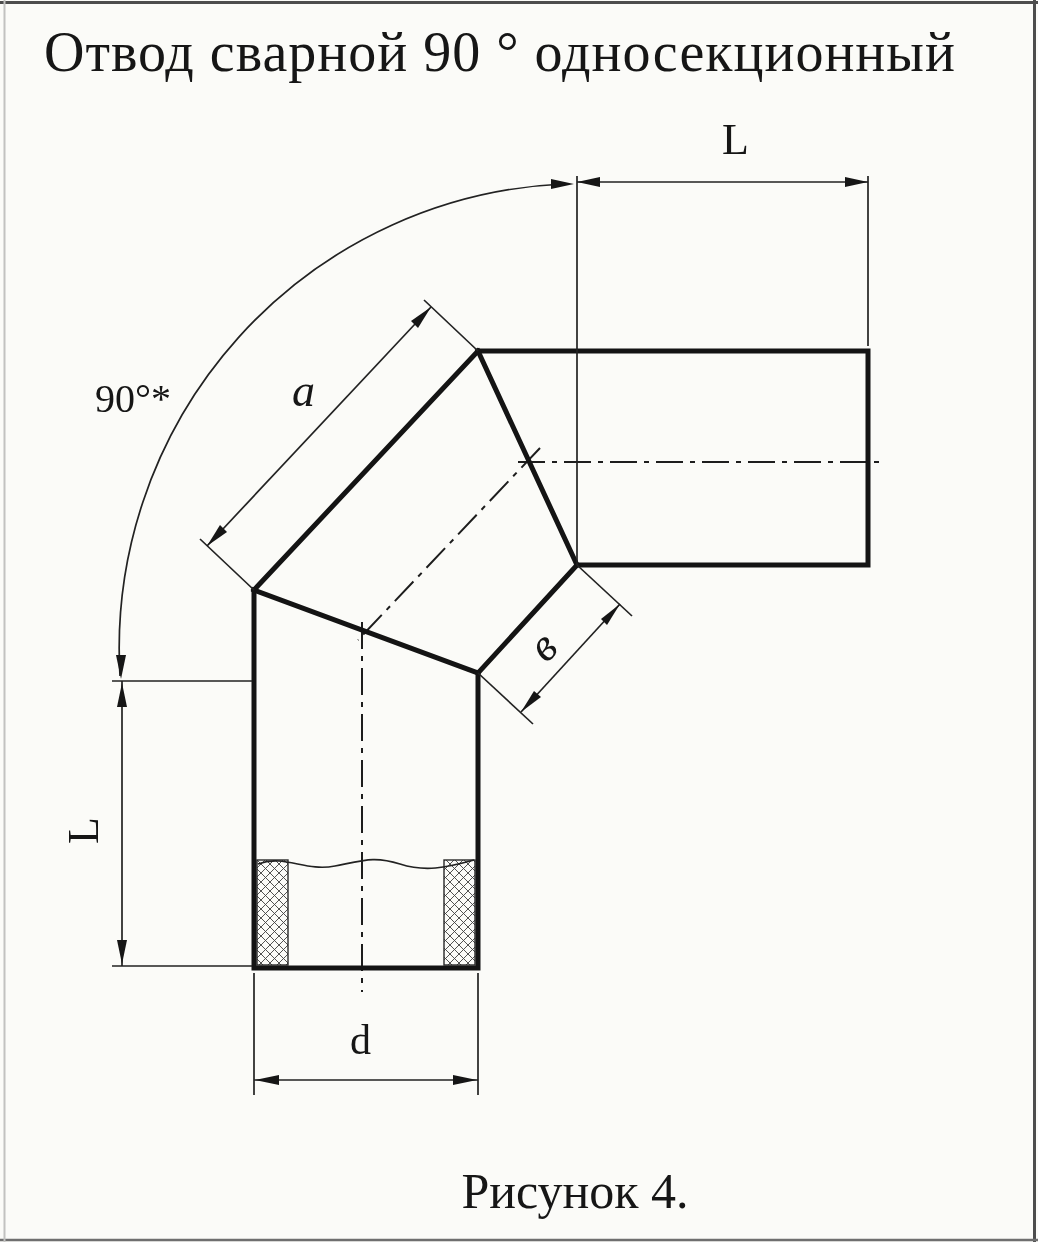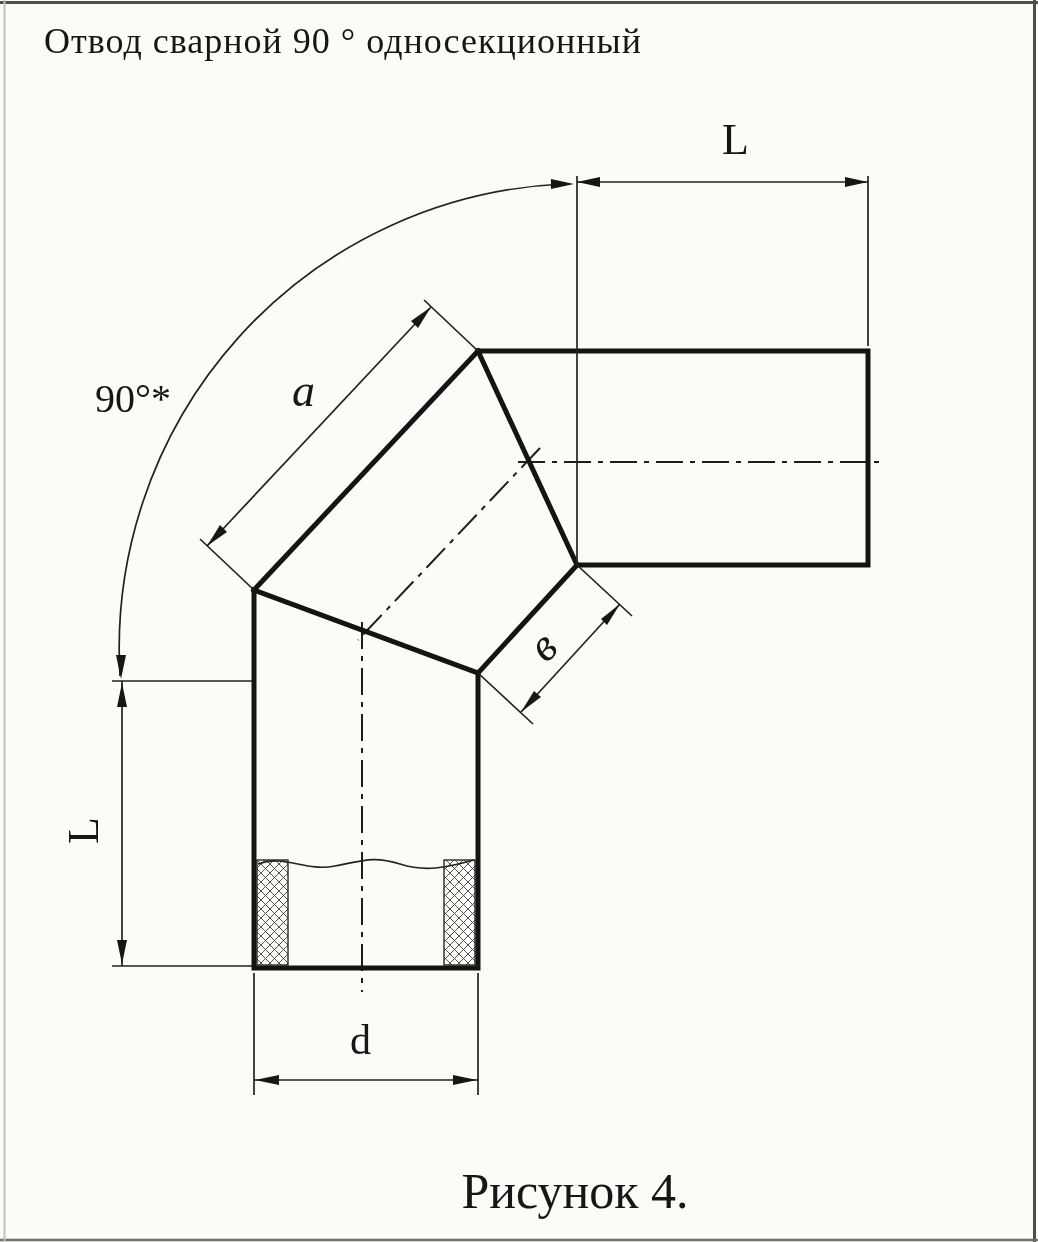--- a/index.html
+++ b/index.html
@@ -5,21 +5,21 @@
   html, body { margin: 0; padding: 0; }
   body {
     width: 1038px; height: 1242px; position: relative;
     background: #fbfbf8;
     font-family: "Liberation Serif", serif;
     color: #161616;
     overflow: hidden;
   }
   .title {
     position: absolute; left: 44px; top: 20px;
-    font-size: 36px; letter-spacing: 1px; white-space: nowrap;
+    font-size: 56px; letter-spacing: 1px; white-space: nowrap;
   }
   .caption {
     position: absolute; left: 56px; top: 1162px; width: 1038px;
     text-align: center; font-size: 50px;
   }
   svg { position: absolute; left: 0; top: 0; }
   text { font-family: "Liberation Serif", serif; fill: #161616; }
   .lbl    { font-size: 44px; }
   .lbl-it { font-size: 46px; font-style: italic; }
   .thick { stroke: #141414; stroke-width: 5; fill: none; stroke-linecap: square; stroke-linejoin: miter; }

